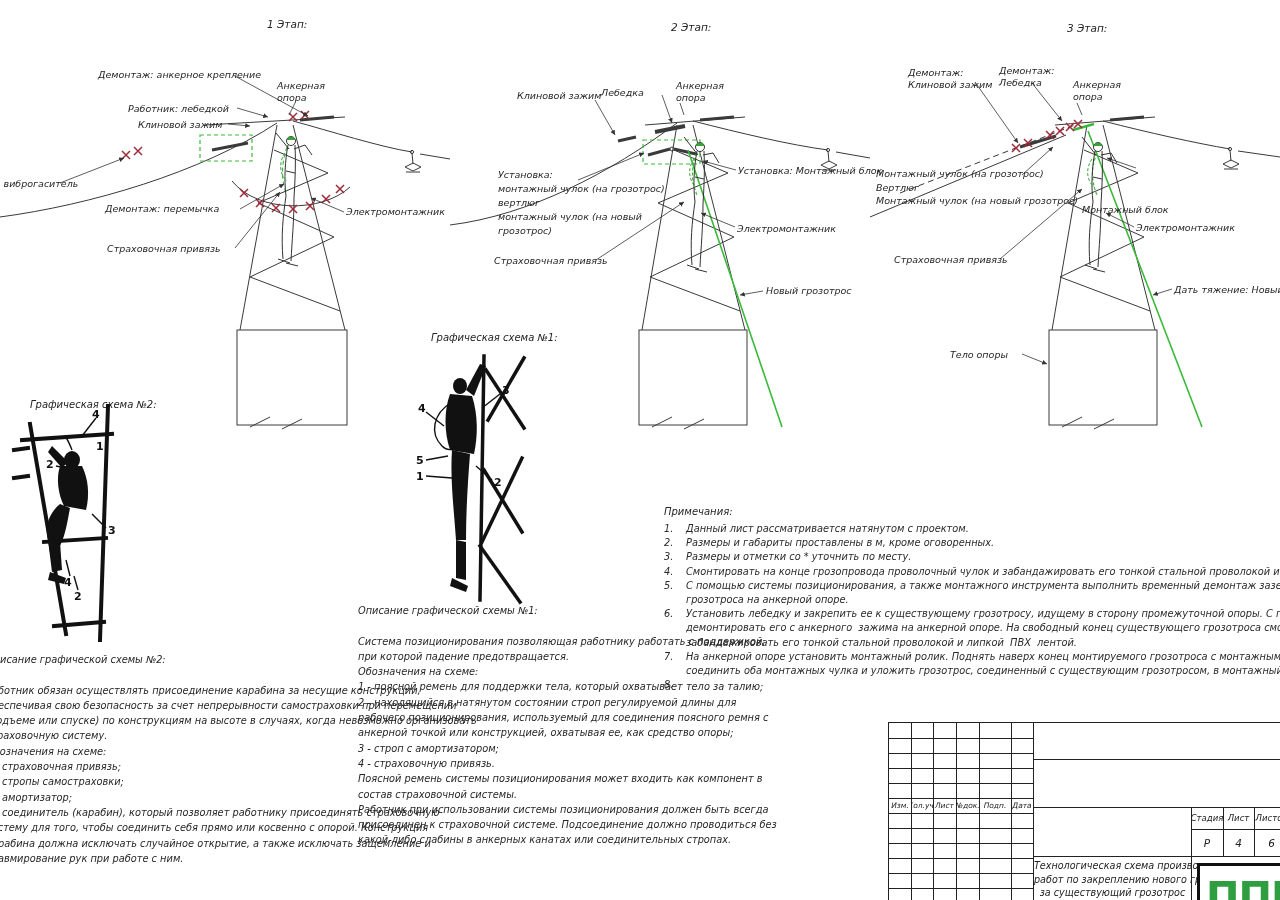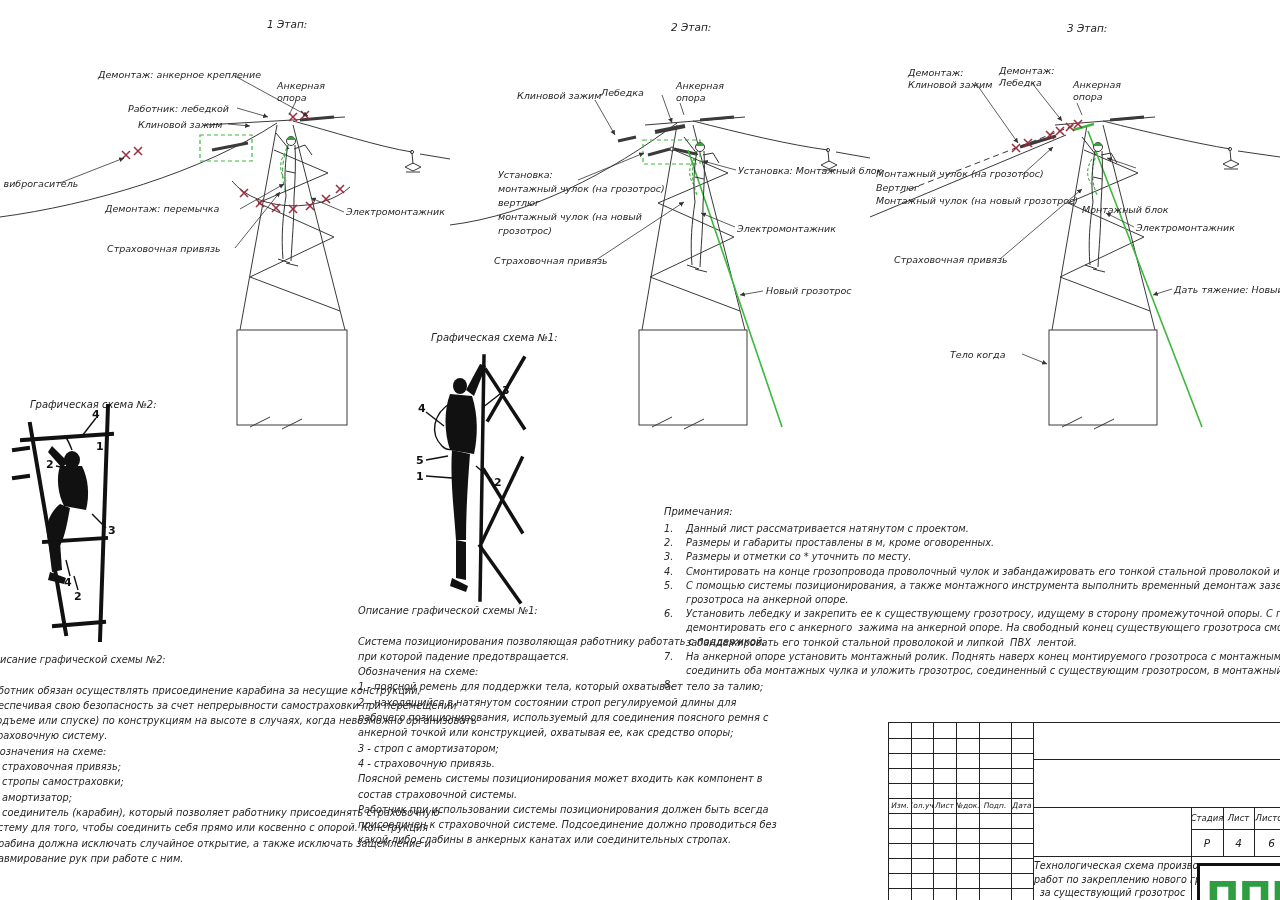--- a/index.html
+++ b/index.html
@@ -261,21 +261,21 @@
 Лебедка</div>
   <div class="lbl" style="left:1073px;top:79px;">Анкерная
 опора</div>
   <div class="lbl" style="left:876px;top:167px;line-height:13.5px;">Монтажный чулок (на грозотрос)
 Вертлюг
 Монтажный чулок (на новый грозотрос)</div>
   <div class="lbl" style="left:1082px;top:164px;margin-top:40px;">Монтажный блок</div>
   <div class="lbl" style="left:1136px;top:222px;">Электромонтажник</div>
   <div class="lbl" style="left:894px;top:254px;">Страховочная привязь</div>
   <div class="lbl" style="left:1174px;top:284px;">Дать тяжение: Новый грозотрос</div>
-  <div class="lbl" style="left:950px;top:349px;">Тело когда</div>
+  <div class="lbl" style="left:950px;top:349px;">Тело опоры</div>
 
   <div class="scheme-title" style="left:30px;top:379px;margin-top:20px;">Графическая схема №2:</div>
   <svg style="left:8px;top:394px;" width="130" height="246" viewBox="0 0 130 246">
     <g stroke="#111" stroke-width="4" stroke-linecap="square" fill="none">
       <path d="M22,30 L58,240"></path>
         <path d="M100,12 L92,246"></path>
       <path d="M14,46 L104,40"></path>
         <path d="M36,148 L98,144"></path>
         <path d="M46,232 L96,228"></path>
       <path d="M6,56 L20,54"></path>

